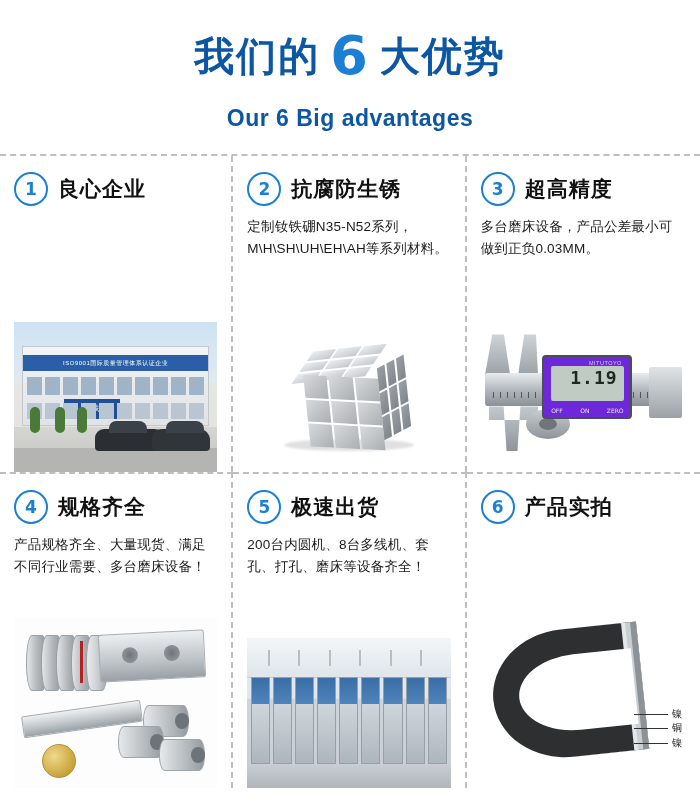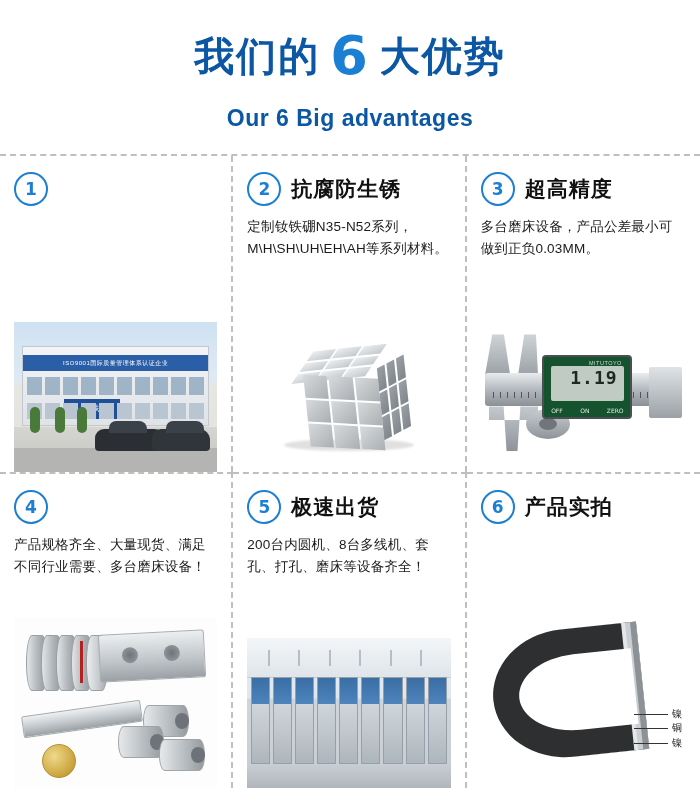--- a/index.html
+++ b/index.html
@@ -302,21 +302,21 @@
     top: 55%;
     height: 6px;
     background: repeating-linear-gradient(to right, #555 0 1px, transparent 1px 7px);
   }
   .cal-screen {
     position: absolute;
     left: 30%;
     top: 22%;
     width: 42%;
     height: 40%;
-    background: #14532d;
+    background: #6d28d9;
     border-radius: 4px;
     border: 2px solid #4a4f53;
   }
   .cal-lcd {
     position: absolute;
     left: 8%;
     top: 14%;
     right: 8%;
     height: 58%;
     background: #bfcbc3;
@@ -594,20 +594,21 @@
       <span>我们的</span><span class="num">6</span><span>大优势</span>
     </div>
     <div class="title-en">Our 6 Big advantages</div>
   </div>
 
   <div class="grid">
 
     <div class="cell">
       <div class="cap">
         <div class="badge">1</div>
+        <div class="cap-text">良心企业</div>
       </div>
       <div class="media">
         <div class="factory">
           <div class="fac-build">
             <div class="fac-band">
               <span>ISO9001国际质量管理体系认证企业</span>
             </div>
             <div class="fac-windows">
               <i></i>
                 <i></i>
@@ -717,20 +718,21 @@
               <span>ZERO</span>
             </div>
           </div>
         </div>
       </div>
     </div>
 
     <div class="cell row2">
       <div class="cap">
         <div class="badge">4</div>
+        <div class="cap-text">规格齐全</div>
       </div>
       <div class="desc">产品规格齐全、大量现货、满足不同行业需要、多台磨床设备！</div>
       <div class="media tall">
         <div class="mags">
           <div class="disc-stack">
             <div class="disc d1"></div>
             <div class="disc d2"></div>
             <div class="disc d3"></div>
             <div class="disc d4"></div>
             <div class="disc d5"></div>

